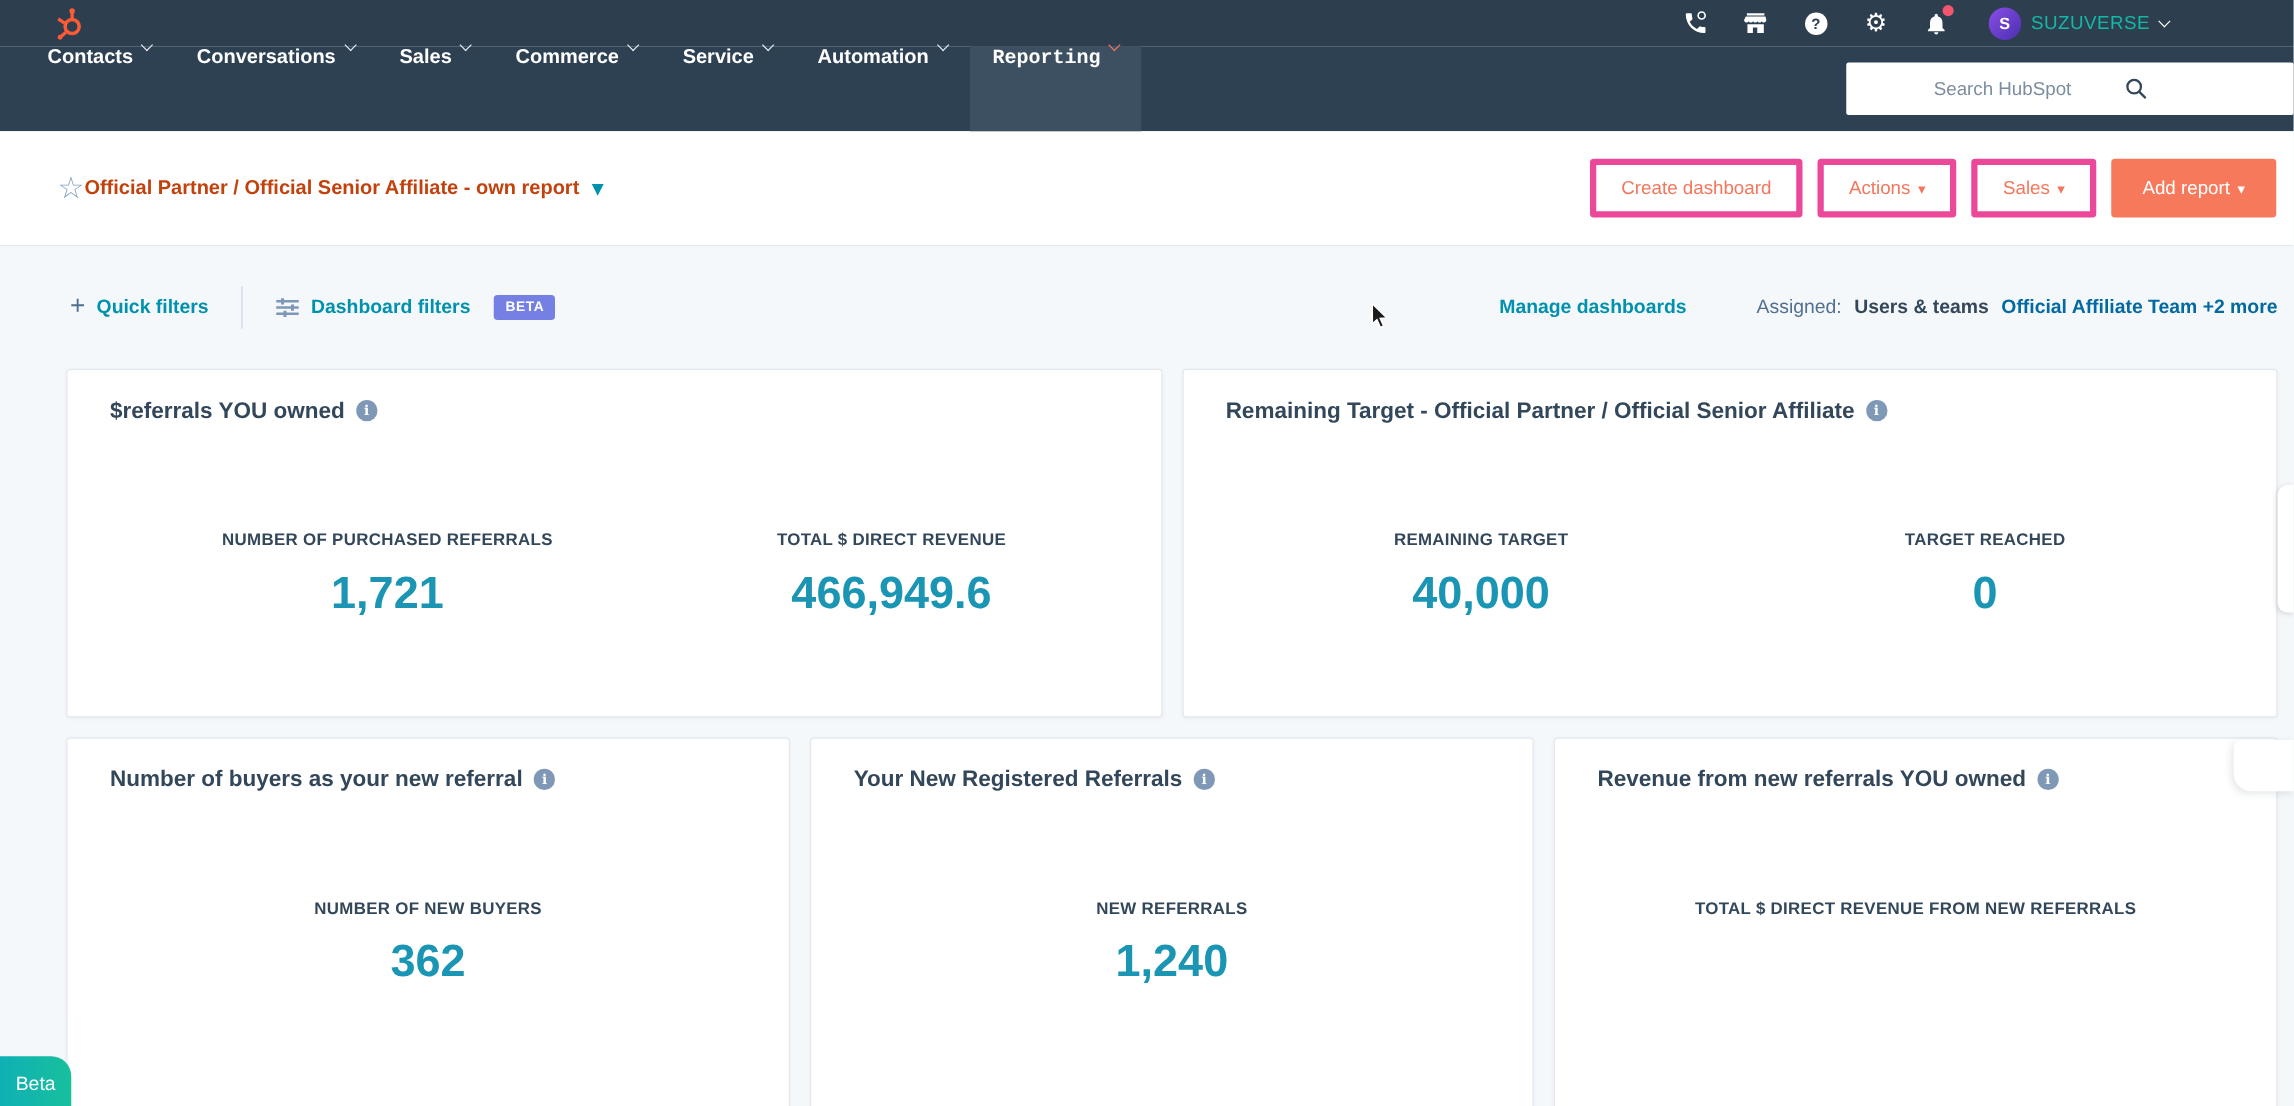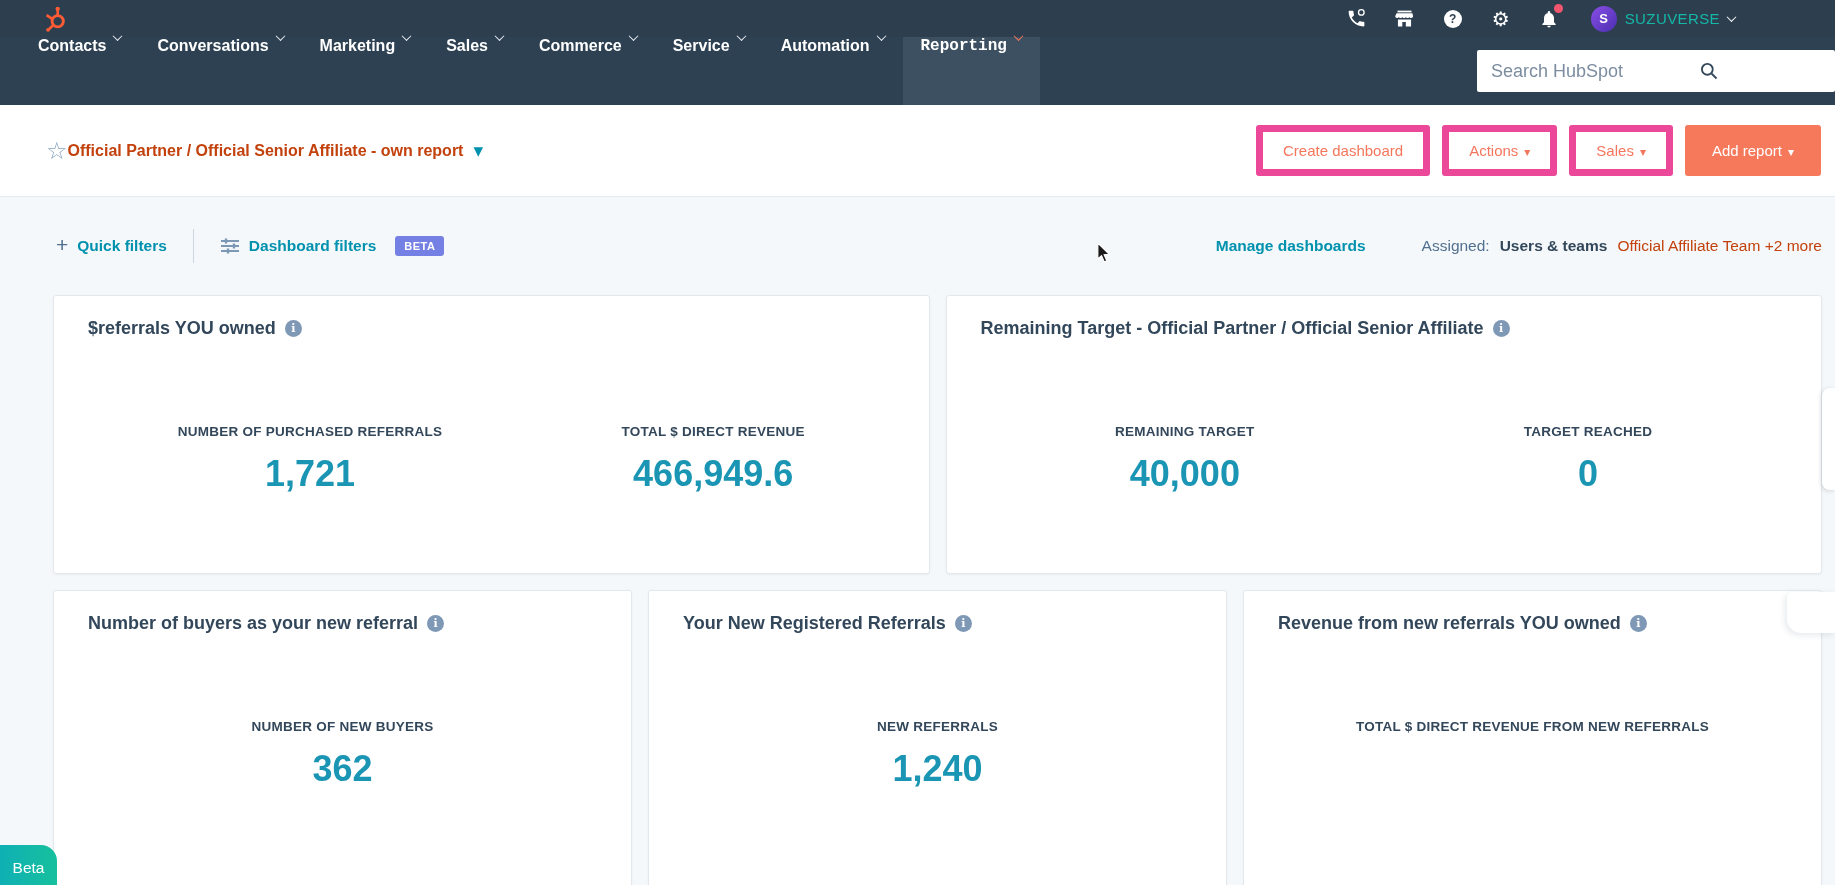--- a/index.html
+++ b/index.html
@@ -35,46 +35,46 @@
   
   .navbar { height:68px; background:#2e4153; display:flex; align-items:stretch; padding-left:20px; }
   .nav-item { display:flex; align-items:flex-start; gap:8px; padding:0 18px;
     color:#fff; font-size:16px; font-weight:bold; cursor:pointer; }
   .nav-item .caret { color:#e8edf3; margin-top:-3px; }
   .nav-item.active { background:#3d5062;font-family:Liberation Mono, monospace; }
   .nav-item.active .caret { color:#f4765c; }
   .search-box { margin-left:auto; align-self:center; width:358px; height:42px; background:#fff;
     border-radius:2px; position:relative; display:flex; align-items:center; }
   .search-box input { border:none; outline:none; background:transparent; font-family:inherit;
-    font-size:18px; color:#0f172a; padding:0 14px; width:250px; }
+    font-size:15px; color:#0f172a; padding:0 14px; width:250px;text-align:center; }
   .search-box input::placeholder { color:#7c8da0; }
   .search-icon { position:absolute; left:222px; top:11px; }
   
   .page-header { height:92px; background:#fff; display:flex; align-items:center;
     padding:0 14px 0 46px; border-bottom:1px solid #e3eaf2; }
   .star { font-size:24px; color:#89a4c0; cursor:pointer; line-height:1; }
   .page-title { font-size:16px; font-weight:bold; color:#c2410c; cursor:pointer; }
   .title-caret { color:#0091ae; font-size:19px; margin-left:10px; cursor:pointer; }
   .header-buttons { margin-left:auto; display:flex; gap:12px; }
   .btn { font-family:inherit; font-size:15px; border-radius:3px; padding:10px 20px; cursor:pointer;
-    background:#fff; border:7px solid #ec4899; color:#f4765c; white-space:nowrap; }
+    background:#fff; border:5px solid #ec4899; color:#f4765c; white-space:nowrap; }
   .btn .b-caret { font-size:12px; margin-left:6px; }
   .btn.primary { background:#f6795c; border-color:#f6795c; color:#fff; }
   
   .filter-row { display:flex; align-items:center; margin:30px 13px 0 56px; height:38px; }
   .flink { display:flex; align-items:center; gap:9px; color:#0091ae; font-size:15.5px; font-weight:bold; cursor:pointer; }
   .plus-glyph { color:#516f90; font-size:21px; font-weight:normal; margin-top:-2px; }
   .v-divider { width:1px; height:34px; background:#cbd6e2; margin:0 26px; }
   .beta-badge { background:#7580e4; color:#fff; font-size:11px; font-weight:bold; letter-spacing:.5px;
     border-radius:3px; padding:4px 9px; margin-left:10px; }
   .filter-right { margin-left:auto; display:flex; align-items:center; gap:56px; }
   .assigned-group { display:flex; align-items:center; gap:10px; font-size:15.5px; }
   .assigned-label { color:#516f90; }
   .assigned-type { color:#33475b; font-weight:bold; }
-  .assigned-team { color:#c2410c; font-weight:normal; cursor:pointer; }
+  .assigned-team { color:#0369a1; font-weight:bold; cursor:pointer; }
   
   .cards-row { display:flex; gap:16px; margin:30px 13px 0 53px; }
   .cards-row.row2 { margin-top:16px; }
   .card { background:#fff; border:1px solid #e3e8ef; border-radius:3px; padding:22px 34px;
     box-shadow:0 1px 3px rgba(45,62,80,.05); flex:1; }
   .row1 .card { height:279px; }
   .row2 .card { height:320px; }
   .card-title { font-size:18px; font-weight:bold; color:#33475b; display:flex; align-items:center; gap:9px; }
   .info-icon { width:17px; height:17px; border-radius:50%; background:#7e98b6; color:#fff;
     font-size:11px; font-weight:bold; display:inline-flex; align-items:center; justify-content:center;
@@ -145,24 +145,20 @@
 <div class="navbar">
   <div class="nav-item">
     <span>Contacts</span>
       <span class="caret"></span>
   </div>
   <div class="nav-item">
     <span>Conversations</span>
       <span class="caret"></span>
   </div>
   <div class="nav-item">
-    <span>Marketing</span>
-      <span class="caret"></span>
-  </div>
-  <div class="nav-item">
     <span>Sales</span>
       <span class="caret"></span>
   </div>
   <div class="nav-item">
     <span>Commerce</span>
       <span class="caret"></span>
   </div>
   <div class="nav-item">
     <span>Service</span>
       <span class="caret"></span>

